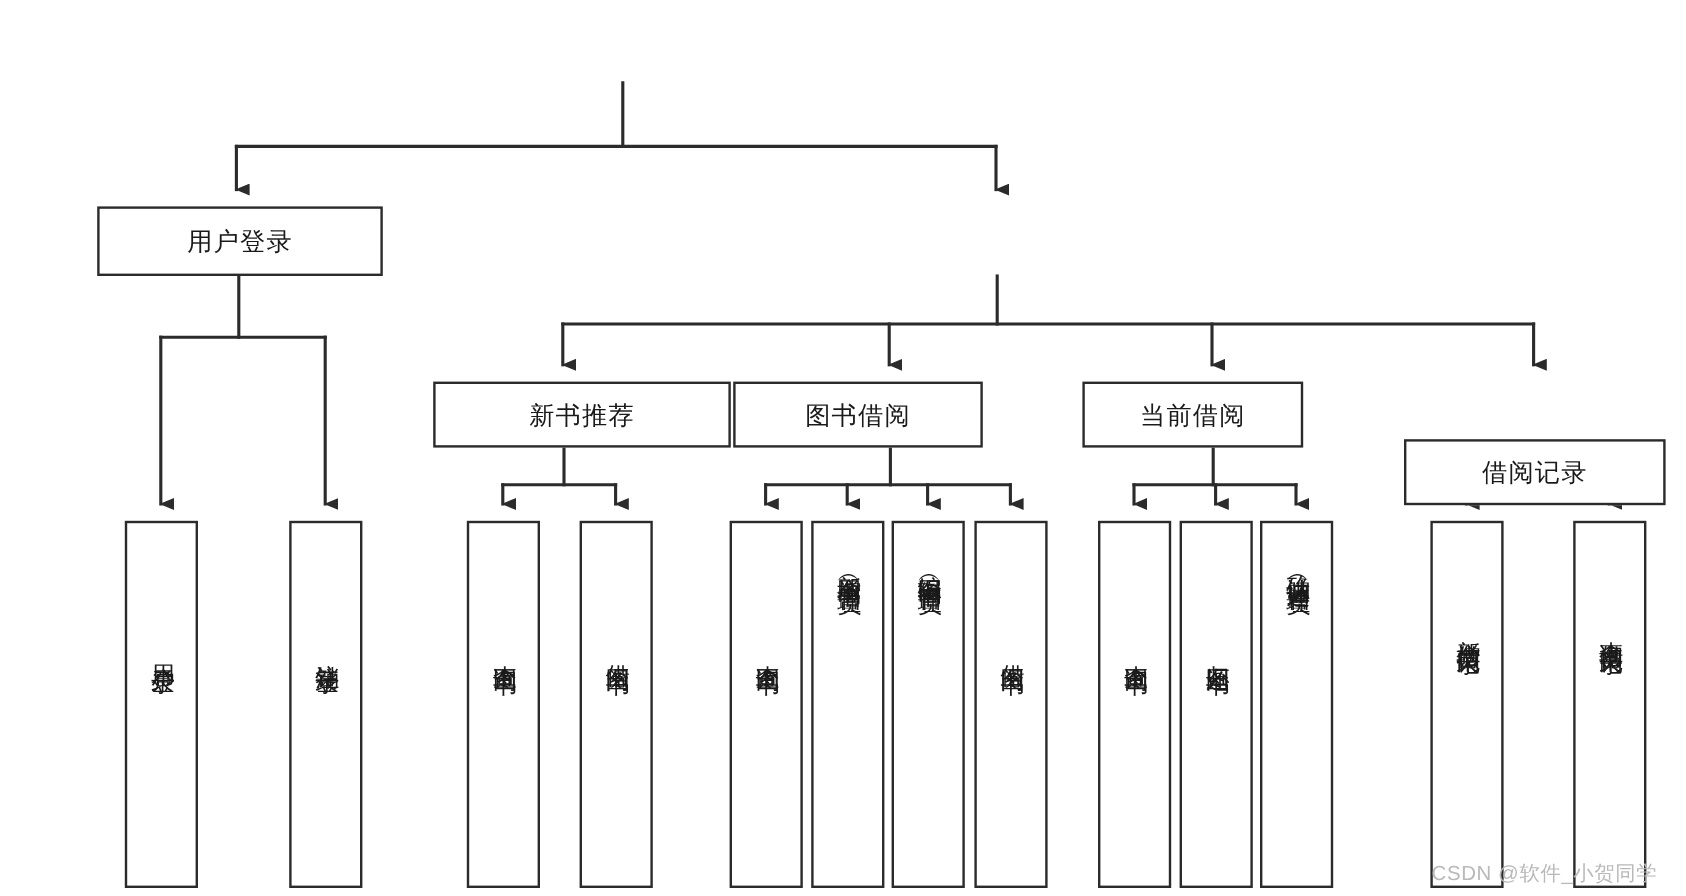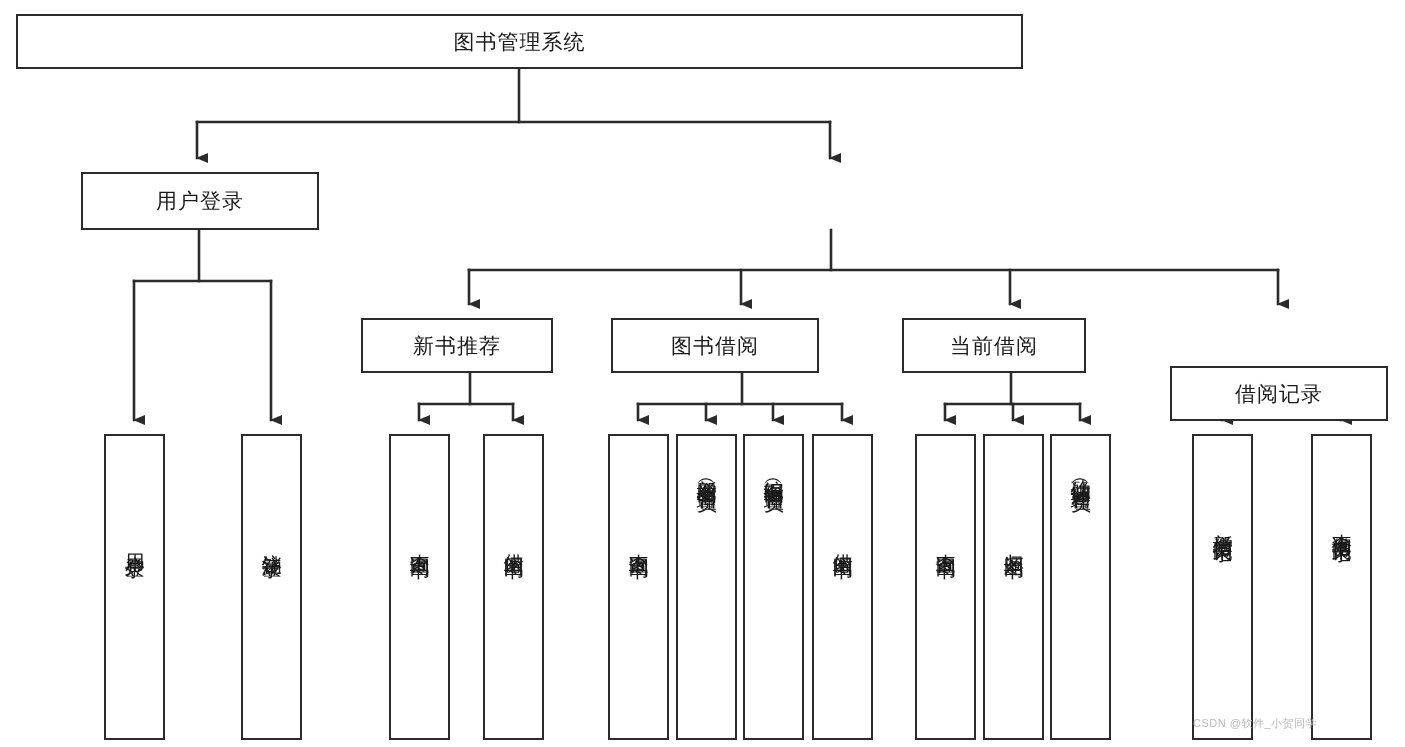--- a/index.html
+++ b/index.html
@@ -59,21 +59,21 @@
   .node.vert.mid .vtext {
     padding-top: 76px;
   }
   .node.vert.low .vtext {
     padding-top: 96px;
   }
   #watermark {
     position: absolute;
     left: 1193px;
     top: 716px;
-    font-size: 11px;
+    font-size: 17px;
     color: #b9b9b9;
     white-space: nowrap;
     letter-spacing: 0.5px;
   }
 </style>
 </head>
 <body>
 
 <div id="canvas">
 
@@ -120,29 +120,26 @@
       <path d="M1013,404 L1013,420" marker-end="url(#arrow)"></path>
       <path d="M1080,404 L1080,420" marker-end="url(#arrow)"></path>
 
       <path d="M1279,373 L1279,404"></path>
       <path d="M1222,404 L1341,404"></path>
       <path d="M1222,404 L1222,420" marker-end="url(#arrow)"></path>
       <path d="M1341,404 L1341,420" marker-end="url(#arrow)"></path>
     </g>
   </svg>
 
-  <div class="node horiz" style="left:16px; top:14px; width:1007px; height:55px;">
-    <span>图书管理系统</span>
-  </div>
 
   <div class="node horiz" style="left:81px; top:172px; width:238px; height:58px;">
     <span>用户登录</span>
   </div>
 
-  <div class="node horiz" style="left:361px; top:318px; width:192px; height:55px;">
+  <div class="node horiz" style="left:361px; top:318px; width:248px; height:55px;">
     <span>新书推荐</span>
   </div>
   <div class="node horiz" style="left:611px; top:318px; width:208px; height:55px;">
     <span>图书借阅</span>
   </div>
   <div class="node horiz" style="left:902px; top:318px; width:184px; height:55px;">
     <span>当前借阅</span>
   </div>
   <div class="node horiz" style="left:1170px; top:318px; width:218px; height:55px;margin-top:48px;">
     <span>借阅记录</span>

